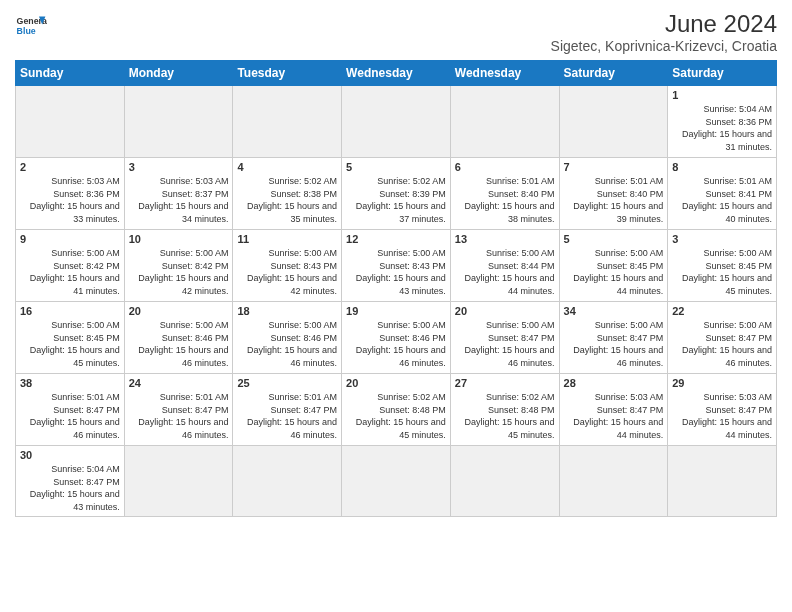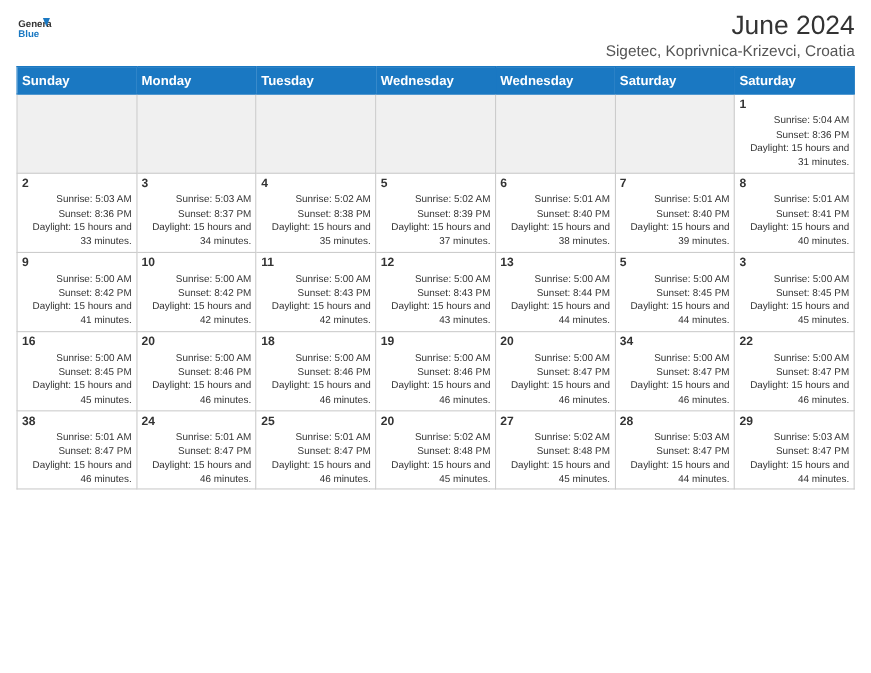--- a/index.html
+++ b/index.html
@@ -235,14 +235,26 @@
         </td>
         <td>
           <span class="day-num">28</span>
           <div class="day-info">Sunrise: 5:03 AM<br>Sunset: 8:47 PM<br>Daylight: 15 hours and 44 minutes.</div>
         </td>
         <td>
           <span class="day-num">29</span>
           <div class="day-info">Sunrise: 5:03 AM<br>Sunset: 8:47 PM<br>Daylight: 15 hours and 44 minutes.</div>
         </td>
       </tr>
+      <tr>
+        <td>
+          <span class="day-num">30</span>
+          <div class="day-info">Sunrise: 5:04 AM<br>Sunset: 8:47 PM<br>Daylight: 15 hours and 43 minutes.</div>
+        </td>
+        <td class="empty"></td>
+        <td class="empty"></td>
+        <td class="empty"></td>
+        <td class="empty"></td>
+        <td class="empty"></td>
+        <td class="empty"></td>
+      </tr>
     </tbody>
 </table>
 
 </body></html>

